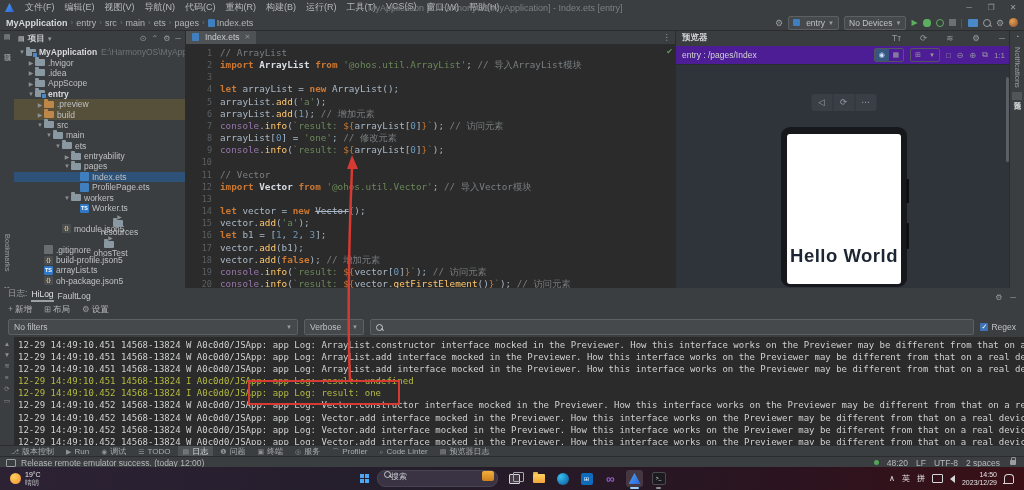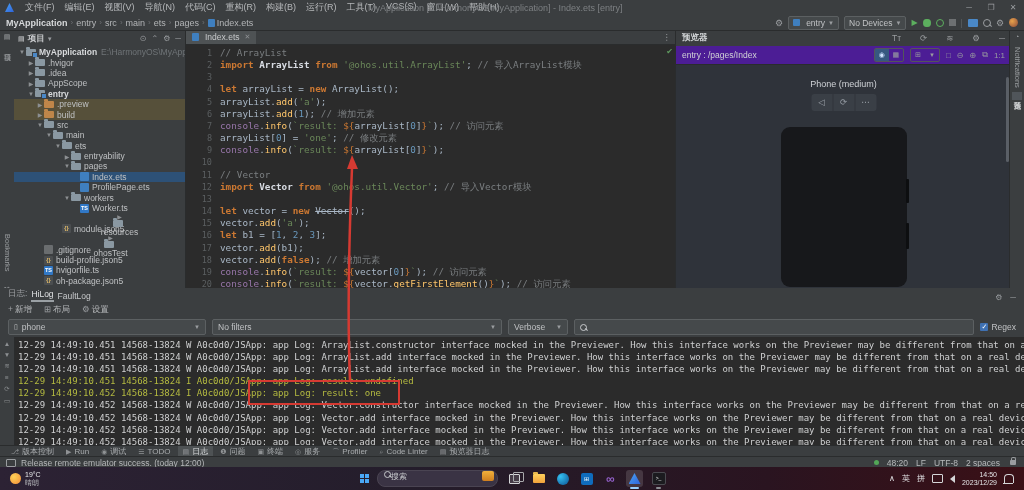--- a/index.html
+++ b/index.html
@@ -376,21 +376,21 @@
           <span class="lbl">.gitignore</span>
         </div>
         <div class="trow" style="padding-left: 22px;">
           <span class="arrow"></span>
           <span class="fico json">{}</span>
           <span class="lbl">build-profile.json5</span>
         </div>
         <div class="trow" style="padding-left: 22px;">
           <span class="arrow"></span>
           <span class="fico ts">TS</span>
-          <span class="lbl">hvigorfile.ts</span>
+          <span class="lbl">arrayList.ts</span>
         </div>
         <div class="trow" style="padding-left: 22px;">
           <span class="arrow"></span>
           <span class="fico json">{}</span>
           <span class="lbl">oh-package.json5</span>
         </div>
       </div>
   </div>
 
   <div id="editor">
@@ -453,29 +453,31 @@
             <div>▾</div>
           </span>
         <span>□</span>
         <span>⊖</span>
         <span>⊕</span>
         <span>⧉</span>
         <span>1:1</span>
       </span>
     </div>
     <div id="canvas">
-      <div id="devlabel">Phone (medium)</div>
       <div id="pvbtns">
         <div>◁</div>
         <div>⟳</div>
         <div>⋯</div>
       </div>
       <div id="phone">
         <div class="sidebtn" style="top:52px;height:24px"></div>
         <div class="sidebtn" style="top:96px;height:26px"></div>
+        <div id="pscreen">
+          <div id="hello">Hello World</div>
+        </div>
       </div>
       <div id="pvscroll"></div>
     </div>
   </div>
 
   <div class="actbar" id="actright">
     <span class="actico">◔</span>
     <span class="vlabel">Notifications</span>
     <span class="vlabel active">预览器</span>
     <span class="actspacer"></span>
@@ -491,25 +493,20 @@
       <span>⚙</span>
       <span>─</span>
     </span>
   </div>
   <div id="logtools">
       <span><span class="ic">+</span><span>新增</span></span>
       <span><span class="ic">⊞</span><span>布局</span></span>
       <span><span class="ic">⚙</span><span>设置</span></span>
     </div>
   <div id="logfilters">
-    <div class="pill" id="f-device">
-      <span style="font-size:7px">▯</span>
-      <span>phone</span>
-      <span class="caret">▼</span>
-    </div>
     <div class="pill" id="f-filter">
       <span>No filters</span>
       <span class="caret">▼</span>
     </div>
     <div class="pill" id="f-level">
       <span>Verbose</span>
       <span class="caret">▼</span>
     </div>
     <div class="pill" id="f-search">
       <span class="slens"></span>

